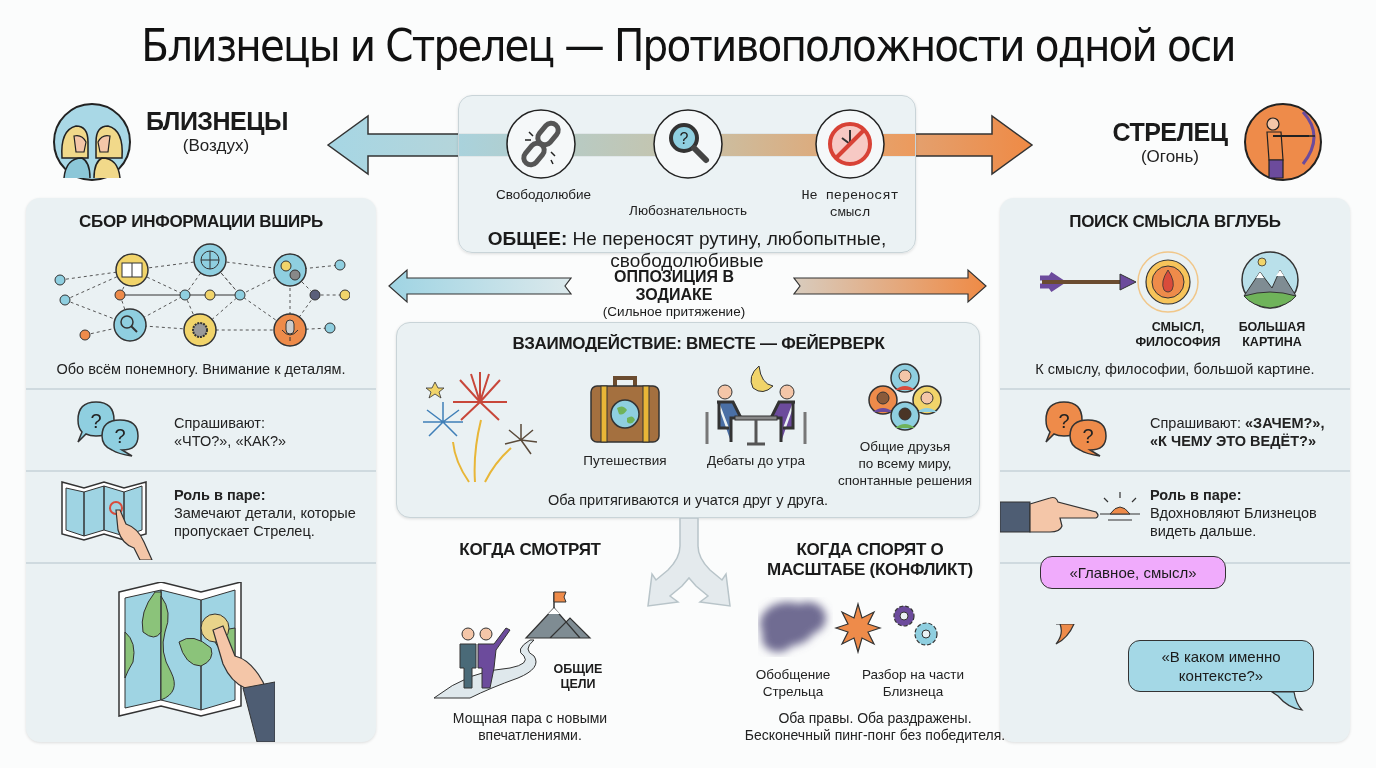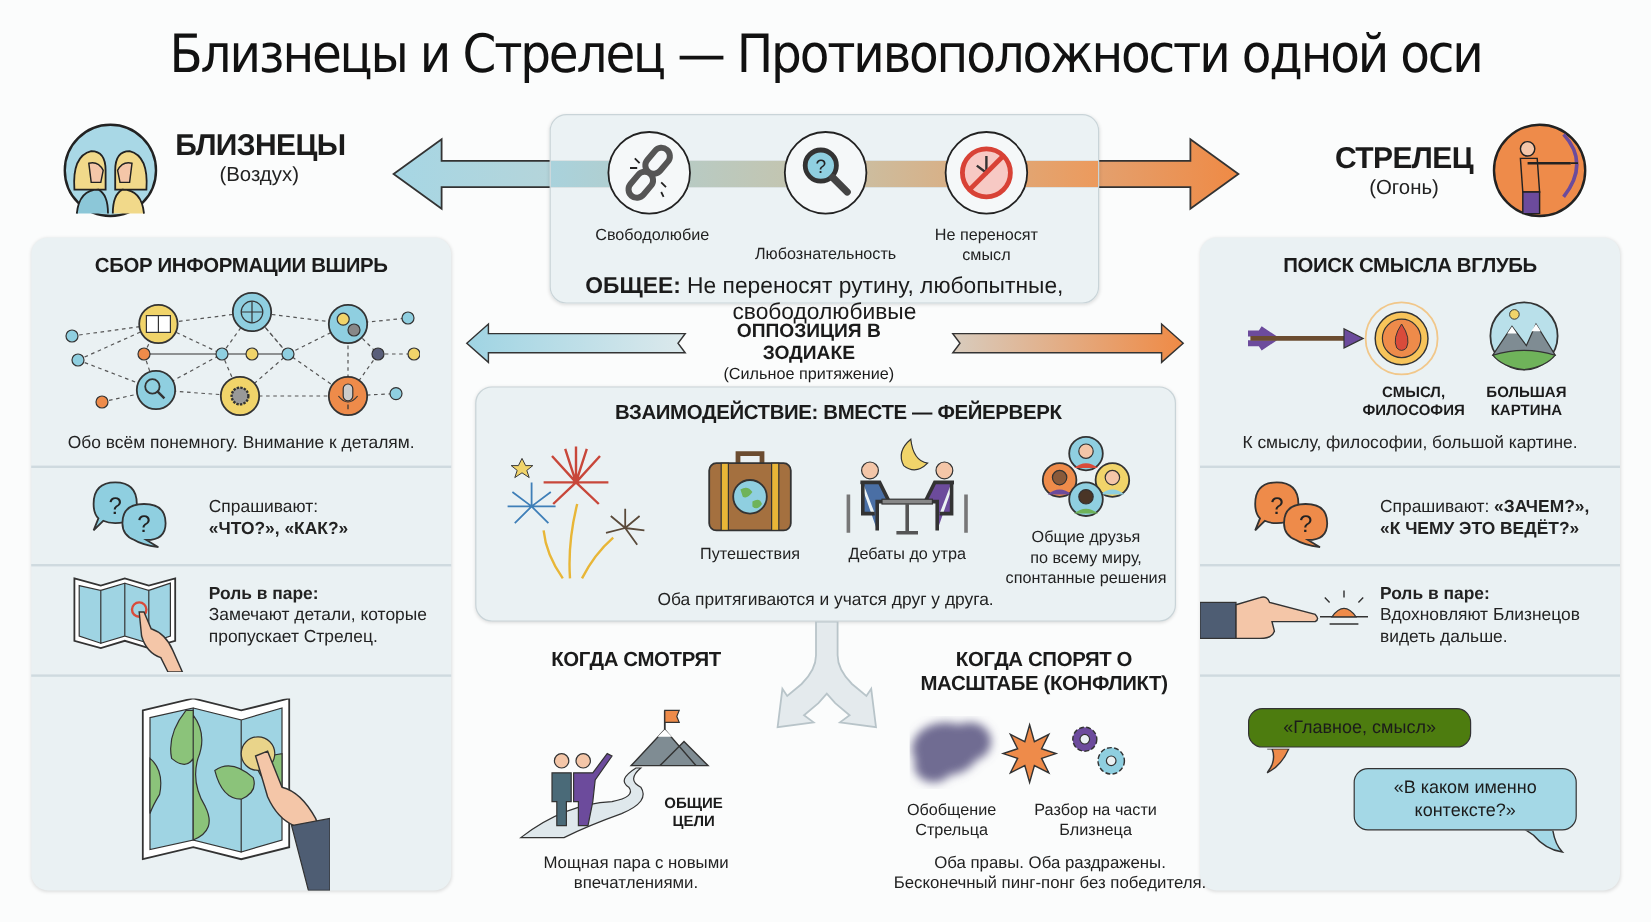--- a/index.html
+++ b/index.html
@@ -89,21 +89,21 @@
 </div>
 <div class="abs" style="left:618px;top:108px;width:140px;text-align:center;">
   <svg width="72" height="72" viewBox="0 0 72 72">
     <circle cx="36" cy="36" r="34" fill="#f5f8f9" stroke="#222" stroke-width="1.5"></circle>
     <circle cx="32" cy="30" r="13" fill="#8fcfe0" stroke="#333" stroke-width="4"></circle>
     <text x="32" y="36" font-size="16" text-anchor="middle" fill="#222" font-family="Liberation Sans, sans-serif">?</text>
     <path d="M42 40 L54 52" stroke="#444" stroke-width="6" stroke-linecap="round"></path>
   </svg>
   <div class="label-c" style="margin-top:18px;">Любознательность</div>
 </div>
-<div class="abs" style="left:772px;top:108px;width:100px;text-align:center;">
+<div class="abs" style="left:800px;top:108px;width:100px;text-align:center;font-family:Liberation Mono, monospace;">
   <svg width="72" height="72" viewBox="0 0 72 72">
     <circle cx="36" cy="36" r="34" fill="#f5f8f9" stroke="#222" stroke-width="1.5"></circle>
     <circle cx="36" cy="36" r="20" fill="#f7c9c4" stroke="#d84236" stroke-width="4"></circle>
     <path d="M36 22 L36 36 L28 30" stroke="#333" stroke-width="2" fill="none"></path>
     <path d="M22 50 L50 22" stroke="#d84236" stroke-width="4"></path>
   </svg>
   <div class="label-c" style="margin-top:2px;">Не переносят</div>
   <div class="label-c">смысл</div>
 </div>
 <div class="abs" style="left:458px;top:228px;width:458px;text-align:center;font-size:19px;">
@@ -167,21 +167,21 @@
 <div class="abs divider" style="left:26px;top:388px;width:350px;"></div>
 
 <svg class="abs" style="left:72px;top:398px;" width="80" height="60" viewBox="0 0 80 60">
   <path d="M6 22 Q6 4 24 4 Q42 4 42 22 Q42 38 24 38 Q18 38 14 36 L6 44 L10 34 Q6 30 6 22 Z" fill="#8fcfe0" stroke="#333" stroke-width="1.5"></path>
   <text x="24" y="30" font-size="20" text-anchor="middle" fill="#222" font-family="Liberation Sans, sans-serif">?</text>
   <path d="M30 38 Q30 22 48 22 Q66 22 66 38 Q66 52 50 52 L60 58 Q46 56 40 52 Q30 48 30 38 Z" fill="#8fcfe0" stroke="#333" stroke-width="1.5"></path>
   <text x="48" y="45" font-size="20" text-anchor="middle" fill="#222" font-family="Liberation Sans, sans-serif">?</text>
 </svg>
 <div class="abs txt" style="left:174px;top:414px;font-size:14.5px;">
   <div>Спрашивают:</div>
-  <div style="font-weight:bold;">«ЧТО?», «КАК?»</div>
+  <div style="font-weight:normal;">«ЧТО?», «КАК?»</div>
 </div>
 <div class="abs divider" style="left:26px;top:470px;width:350px;"></div>
 
 <svg class="abs" style="left:60px;top:478px;" width="95" height="82" viewBox="0 0 95 82">
   <path d="M2 4 L24 10 L44 4 L64 10 L86 4 L86 56 L64 62 L44 56 L24 62 L2 56 Z" fill="#fff" stroke="#333" stroke-width="1.5"></path>
   <path d="M6 10 L24 14 L24 58 L6 52 Z M24 14 L44 8 L44 52 L24 58 Z M44 8 L64 14 L64 58 L44 52 Z M64 14 L82 8 L82 52 L64 58 Z" fill="#9fd4e3" stroke="#333" stroke-width="1"></path>
   <circle cx="56" cy="30" r="6" fill="none" stroke="#d94b3b" stroke-width="2"></circle>
   <path d="M56 32 L58 52 Q62 66 74 70 L80 82 L92 82 L84 64 Q78 50 66 46 L60 32 Z" fill="#f4c6a8" stroke="#333" stroke-width="1.2"></path>
 </svg>
 <div class="abs txt" style="left:174px;top:486px;font-size:14.5px;">
@@ -394,21 +394,21 @@
   <path d="M110 30 Q120 16 130 30 Z" fill="#ee8b4a" stroke="#333"></path>
   <path d="M120 14 L120 8 M108 18 L104 14 M132 18 L136 14" stroke="#333" stroke-width="1.2"></path>
 </svg>
 <div class="abs txt" style="left:1150px;top:486px;font-size:14.5px;">
   <div style="font-weight:bold;">Роль в паре:</div>
   <div>Вдохновляют Близнецов</div>
   <div>видеть дальше.</div>
 </div>
 <div class="abs divider" style="left:1000px;top:562px;width:350px;"></div>
 
-<div class="abs bubble" style="left:1040px;top:590px;width:186px;background:#4d7c0f;">
+<div class="abs bubble" style="left:1040px;top:556px;width:186px;background:#f0abfc;">
   <span>«Главное, смысл»</span>
 </div>
 <svg class="abs" style="left:1052px;top:624px;" width="30" height="24">
     <path d="M4 0 L22 0 Q16 14 4 20 Q12 10 8 0 Z" fill="#ee8b4a" stroke="#333" stroke-width="1.2"></path>
   </svg>
 <div class="abs bubble" style="left:1128px;top:640px;width:186px;background:#a4d8e6;">
   <div>«В каком именно</div>
   <div>контексте?»</div>
 </div>
 <svg class="abs" style="left:1270px;top:692px;" width="36" height="24">

